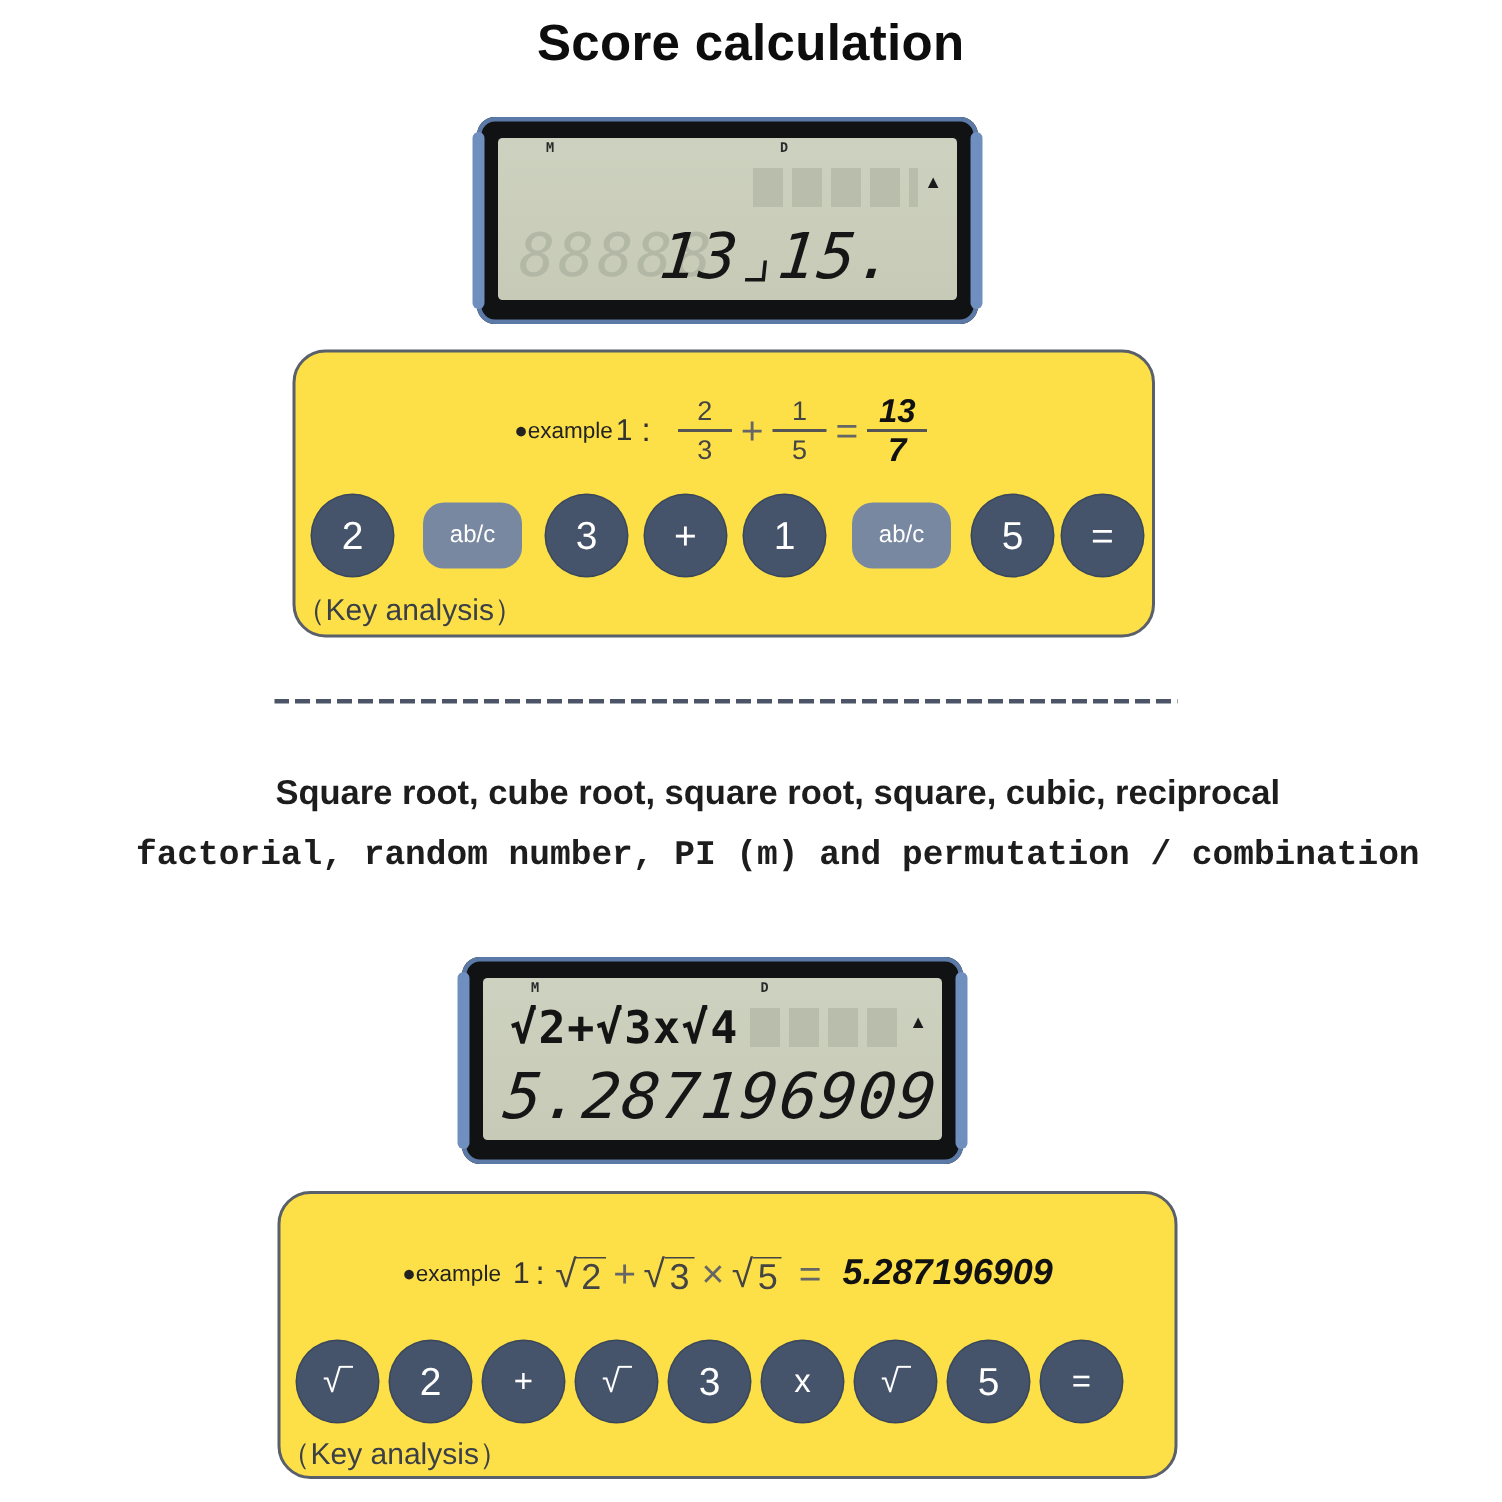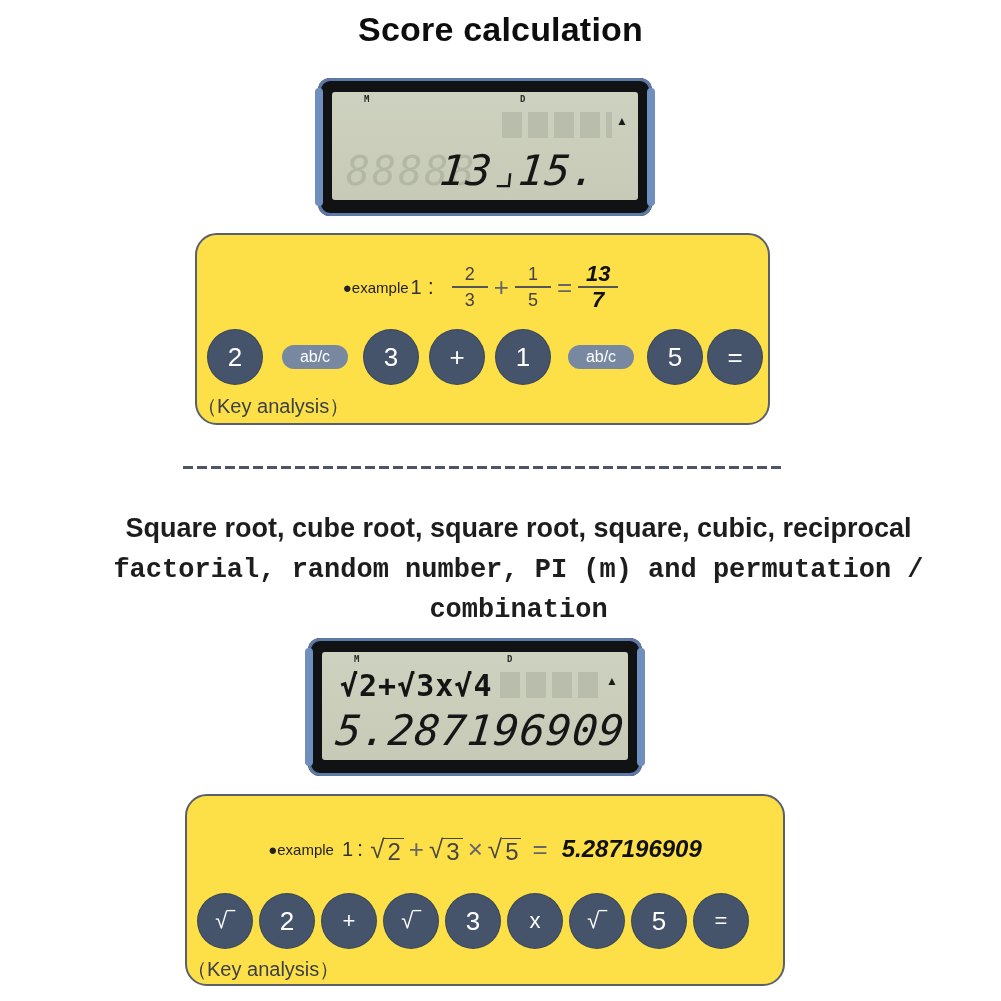--- a/index.html
+++ b/index.html
@@ -65,32 +65,32 @@
   .result-text { font-weight: bold; font-style: italic; font-size: 24px; color: #111; margin-left: 12px; }
 
   .keys { position: absolute; left: 0; right: 0; display: flex; align-items: center; }
   .key {
     width: 54px; height: 54px; border-radius: 50%; background: #45546b; color: #fff;
     display: flex; align-items: center; justify-content: center; font-size: 26px;
     box-shadow: 0 0 0 1px #3a475a;
   }
   .key.small { font-size: 22px; }
   .pill {
-    width: 66px; height: 24px; border-radius: 14px; background: #7788a0; color: #fff;
+    width: 66px; height: 44px; border-radius: 14px; background: #7788a0; color: #fff;
     display: flex; align-items: center; justify-content: center; font-size: 16px;
   }
   .caption { position: absolute; left: 0; right: 0; text-align: left; font-size: 20px; color: #3a3f48; }
 
   .divider {
     position: absolute; left: 183px; width: 602px; top: 466px; height: 3px;
     background: repeating-linear-gradient(90deg, #4b5567 0 10px, transparent 10px 14px);
   }
   .subtitle {
     position: absolute; left: 0; width: 1001px; text-align: center; font-weight: bold;
-    font-size: 27px; color: #1d1d1d; line-height: 40px; padding-left: 36px;
+    font-size: 23px; color: #1d1d1d; line-height: 40px; padding-left: 36px;
   }
 </style>
 </head>
 <body>
 
 <div class="title">Score calculation</div>
 
 <div class="lcd" style="left:318px; top:78px; width:334px; height:138px;">
   <div class="lcd-screen">
     <span class="lcd-ind" style="left:32px;">M</span>

